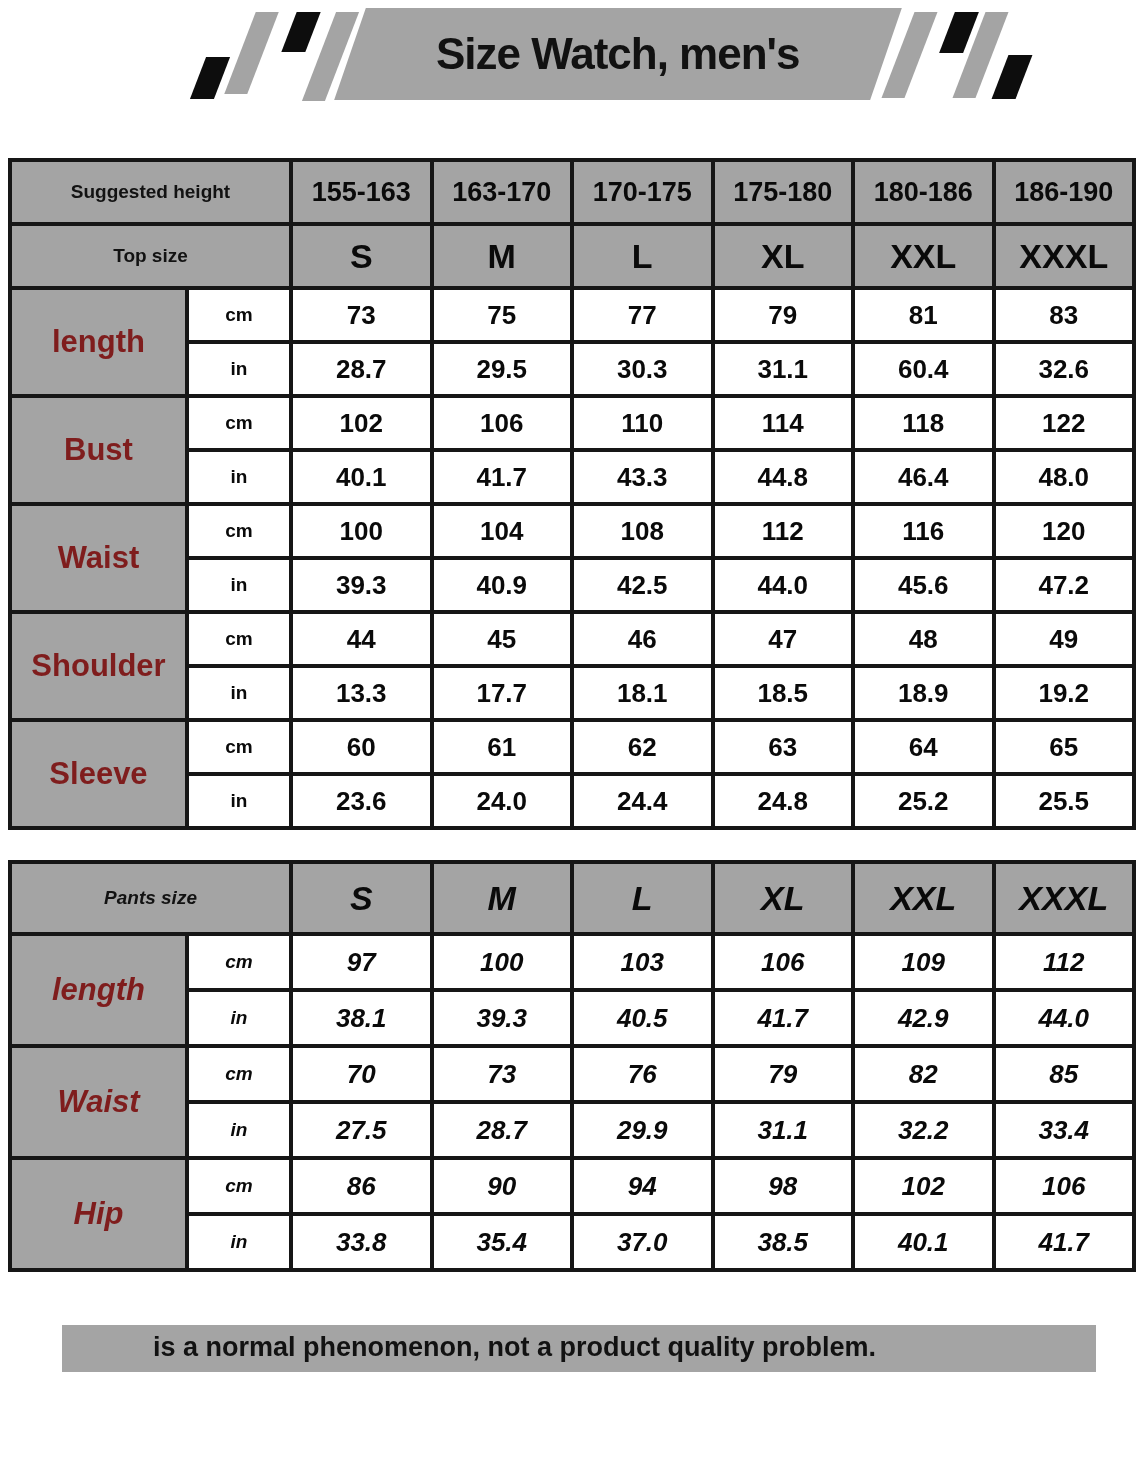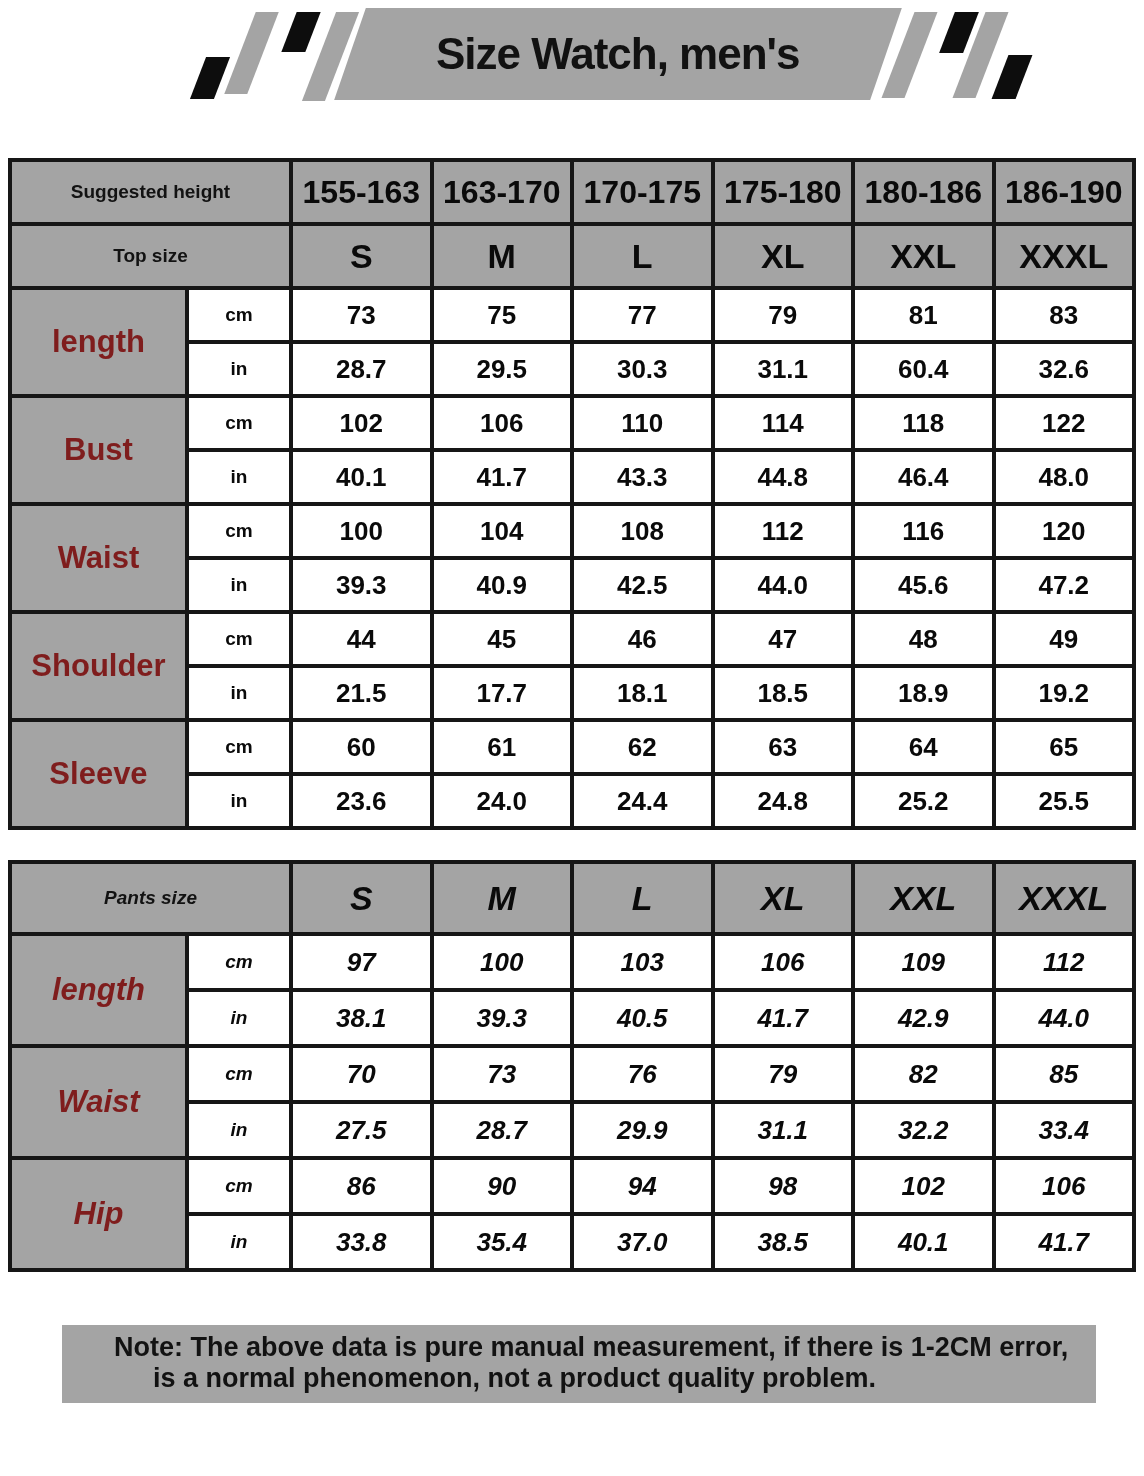--- a/index.html
+++ b/index.html
@@ -38,21 +38,21 @@
     margin-left:8px;width:1128px;
   }
   table.size-table td{
     border:4px solid #161616;text-align:center;vertical-align:middle;
     padding:0;overflow:hidden;
   }
   td.g{background:#a4a4a4;}
   td.w{background:#ffffff;}
   td.rowlabel{font-size:31px;color:#7f1d1d;}
   td.hdrlabel{font-size:19px;color:#121212;}
-  td.hcell{font-size:32px;}
+  td.hcell{font-size:27px;}
   td.scell{font-size:34px;}
   td.unit{font-size:19px;}
   td.val{font-size:26px;}
   #top-table{margin-top:50px;}
   #top-table tr.hdr{height:64px;}
   #top-table tr.data{height:54px;}
   #pants-table{margin-top:30px;font-style:italic;}
   #pants-table tr.hdr{height:72px;}
   #pants-table tr.data{height:56px;}
   
@@ -176,21 +176,21 @@
     <td class="w unit">cm</td>
     <td class="w val">44</td>
     <td class="w val">45</td>
     <td class="w val">46</td>
     <td class="w val">47</td>
     <td class="w val">48</td>
     <td class="w val">49</td>
   </tr>
   <tr class="data">
     <td class="w unit">in</td>
-    <td class="w val">21.5</td>
+    <td class="w val">13.3</td>
     <td class="w val">17.7</td>
     <td class="w val">18.1</td>
     <td class="w val">18.5</td>
     <td class="w val">18.9</td>
     <td class="w val">19.2</td>
   </tr>
 
   <tr class="data">
     <td rowspan="2" class="g rowlabel">Sleeve</td>
     <td class="w unit">cm</td>
@@ -291,15 +291,14 @@
     <td class="w val">35.4</td>
     <td class="w val">37.0</td>
     <td class="w val">38.5</td>
     <td class="w val">40.1</td>
     <td class="w val">41.7</td>
   </tr>
 </tbody>
   </table>
 
 <div class="note">
-  <p>Note: The above data is pure manual measurement, if there is 1-2CM error,</p>
   <p class="second">is a normal phenomenon, not a product quality problem.</p>
 </div>
 
 </body></html>

